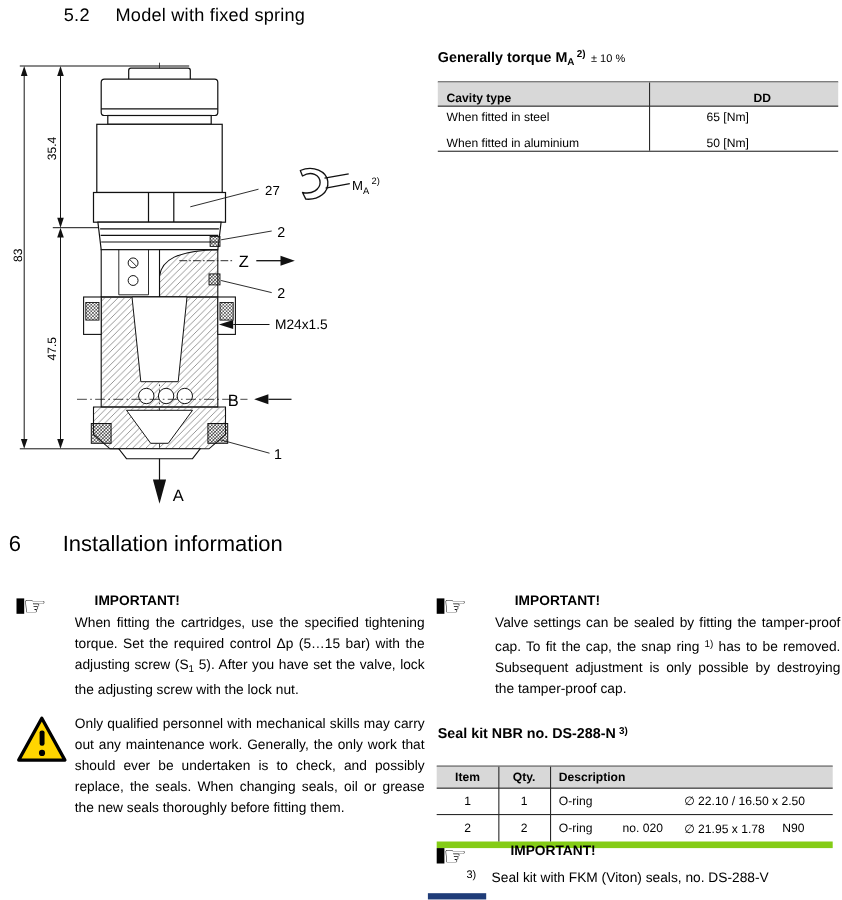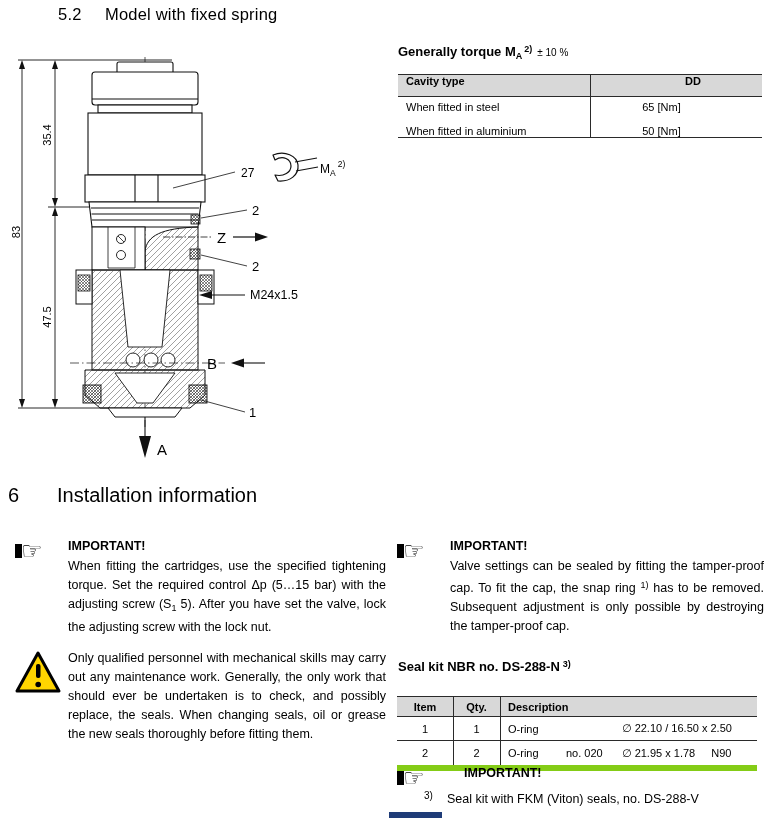--- a/index.html
+++ b/index.html
@@ -10,30 +10,30 @@
   .h52 .num{width:47px;}
   .h6{position:absolute;left:8px;top:484px;display:flex;font-size:20px;font-weight:400;}
   .h6 .num{width:49px;}
   
   .torque-title{position:absolute;left:398px;top:44px;font-size:13px;font-weight:bold;white-space:nowrap;}
   .torque-title .tol{font-size:10px;font-weight:normal;margin-left:5px;}
   .sup{font-size:9px;vertical-align:4px;}
   .sub{font-size:9px;vertical-align:-3px;}
   .torque-table{position:absolute;left:398px;top:74px;width:364px;border-top:1px solid #2a2a2a;border-bottom:1px solid #2a2a2a;font-size:11px;}
   .torque-table .vline{position:absolute;left:192px;top:0;bottom:0;width:1px;background:#2a2a2a;}
-  .tt-head{display:flex;height:21px;background:#d8d8d8;border-bottom:1px solid #2a2a2a;align-items:flex-start;font-weight:bold;gap:40px;}
+  .tt-head{display:flex;height:21px;background:#d8d8d8;border-bottom:1px solid #2a2a2a;align-items:flex-end;font-weight:bold;gap:40px;}
   .tt-row{display:flex;height:19px;align-items:center;}
   .tt-row:first-of-type{padding-top:2px;}
   .c1{width:192px;padding-left:8px;box-sizing:border-box;}
   .c2{width:143px;text-align:center;}
   
   .note{position:absolute;display:flex;}
   .note .icon{flex:0 0 54px;}
   .note .txt{font-size:12.5px;line-height:19px;text-align:justify;}
-  .note .txt h4{margin:0 0 1px 0;font-size:12.5px;}
+  .note .txt h4{margin:0 0 1px 18px;font-size:12.5px;}
   .n-left .txt{width:318px;}
   .n-right .txt{width:314px;}
   
   .seal-title{position:absolute;left:398px;top:659px;font-size:13px;font-weight:bold;}
   .seal-table{position:absolute;left:397px;top:696px;width:360px;border-top:1px solid #2a2a2a;border-bottom:6px solid #84cc16;font-size:11px;}
   .seal-table .v1{position:absolute;left:56px;top:0;bottom:0;width:1px;background:#2a2a2a;}
   .seal-table .v2{position:absolute;left:103px;top:0;bottom:0;width:1px;background:#2a2a2a;}
   .st-head{display:flex;height:19px;align-items:center;background:#d8d8d8;border-bottom:1px solid #2a2a2a;font-weight:bold;}
   .st-row{display:flex;height:23px;align-items:center;border-bottom:1px solid #2a2a2a;}
   .st-row.last{border-bottom:none;height:24px;}

